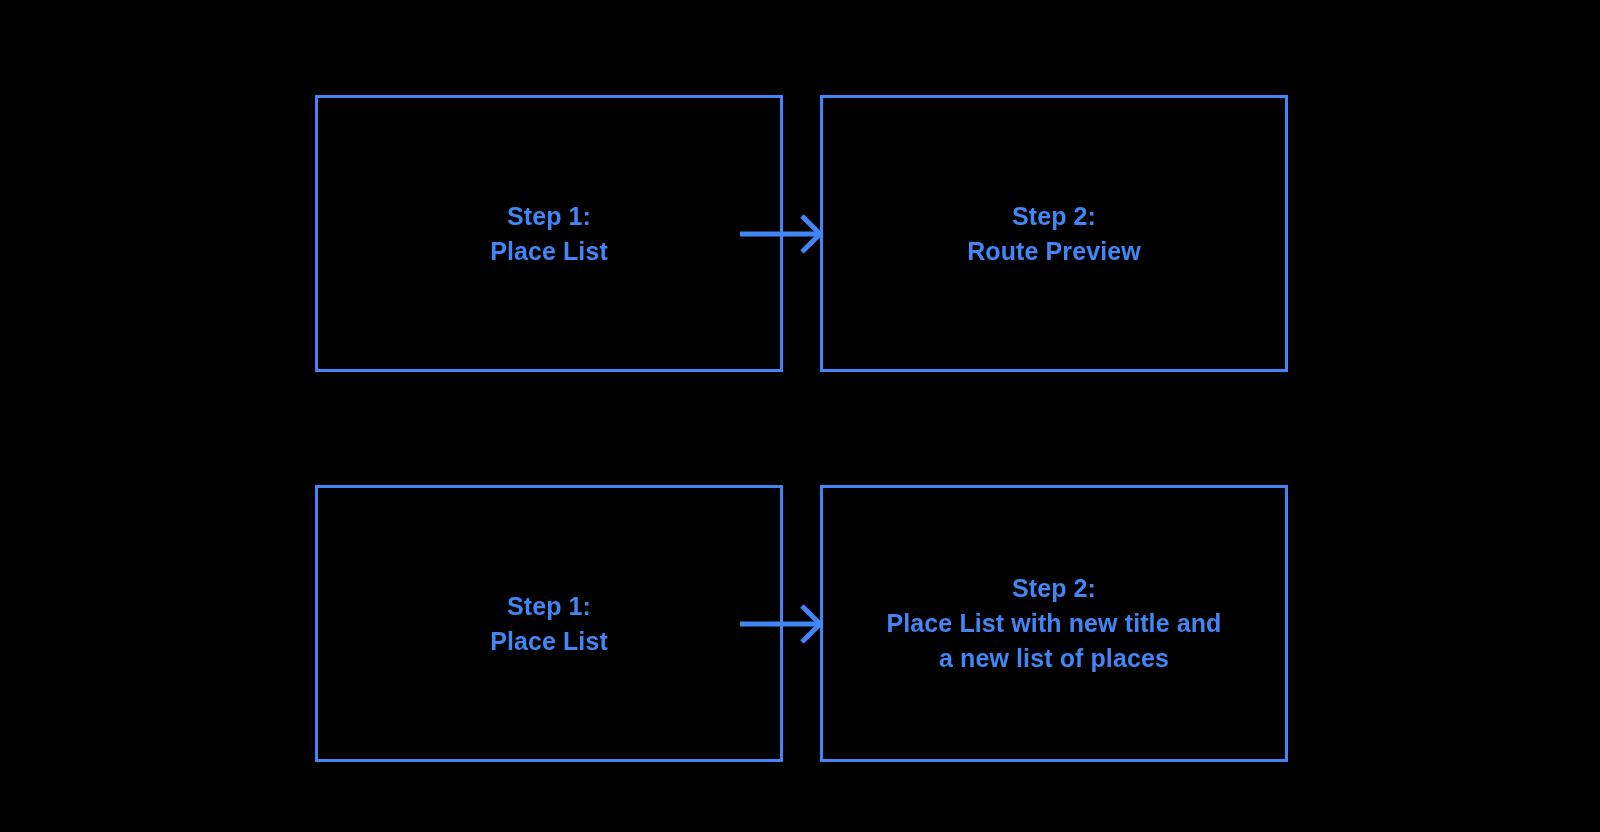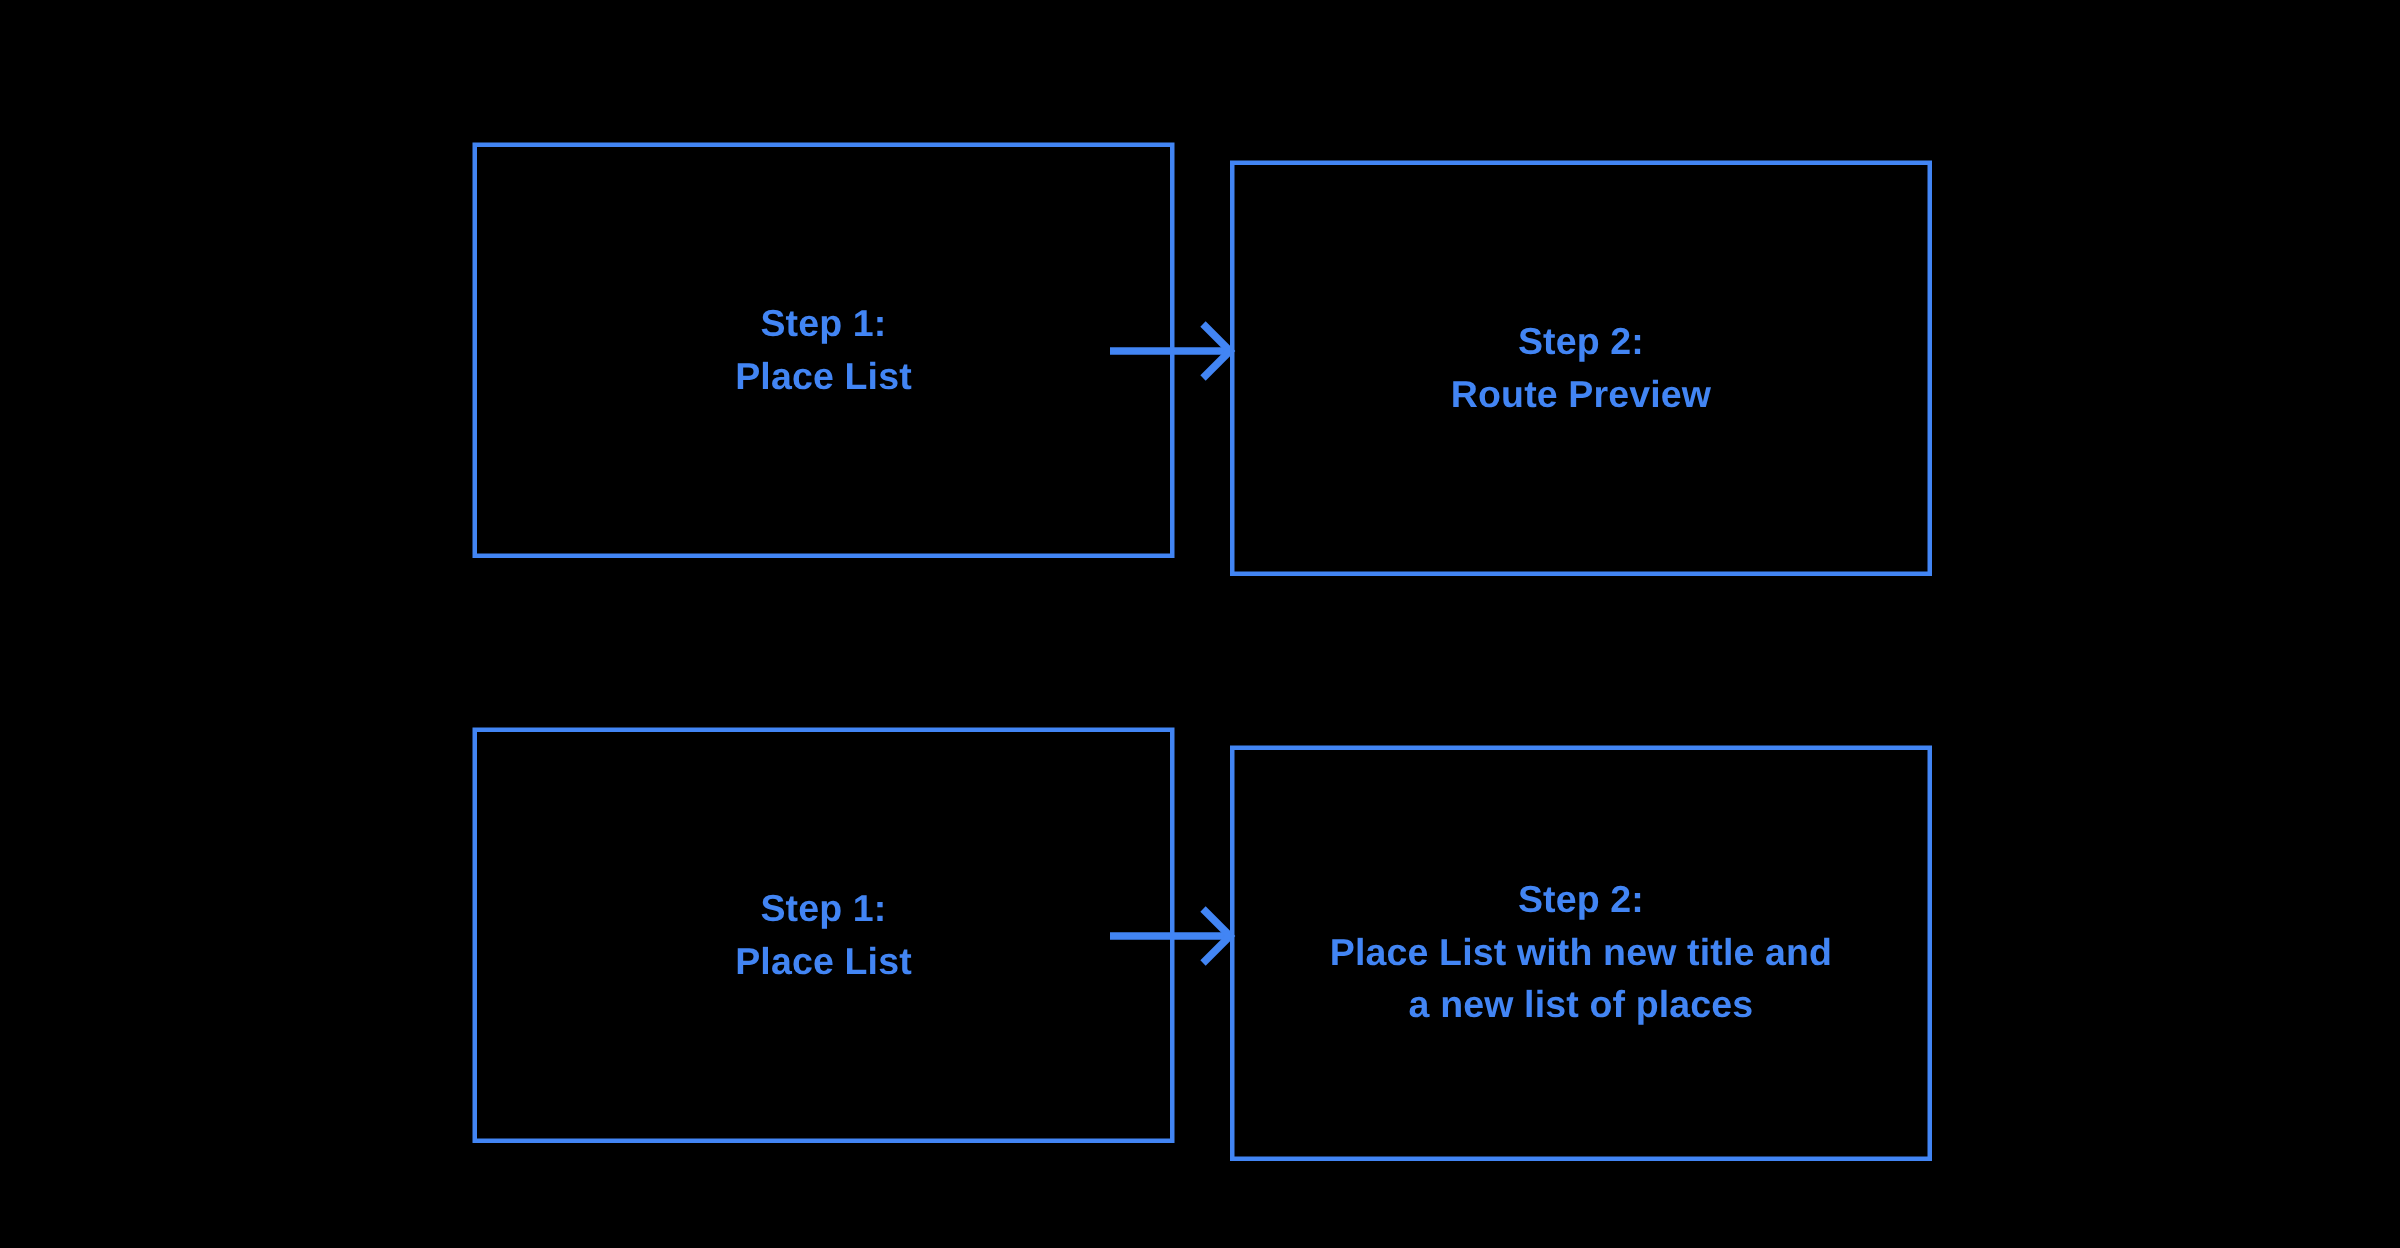--- a/index.html
+++ b/index.html
@@ -37,21 +37,21 @@
     height: 277px;
     box-sizing: border-box;
     border: 3px solid #4285f4;
     background: transparent;
     display: flex;
     align-items: center;
     justify-content: center;
     padding: 16px 14px;
   }
   .box-left  { left: 315px;  width: 468px; }
-  .box-right { left: 820px;  width: 468px; margin-top: 12px; }
+  .box-right { left: 820px;  width: 468px; }
 
   .step-label {
     color: #4285f4;
     font-family: "Liberation Sans", sans-serif;
     font-weight: bold;
     font-size: 25px;
     line-height: 35px;
     text-align: center;
     letter-spacing: 0.1px;
     white-space: pre-line;

